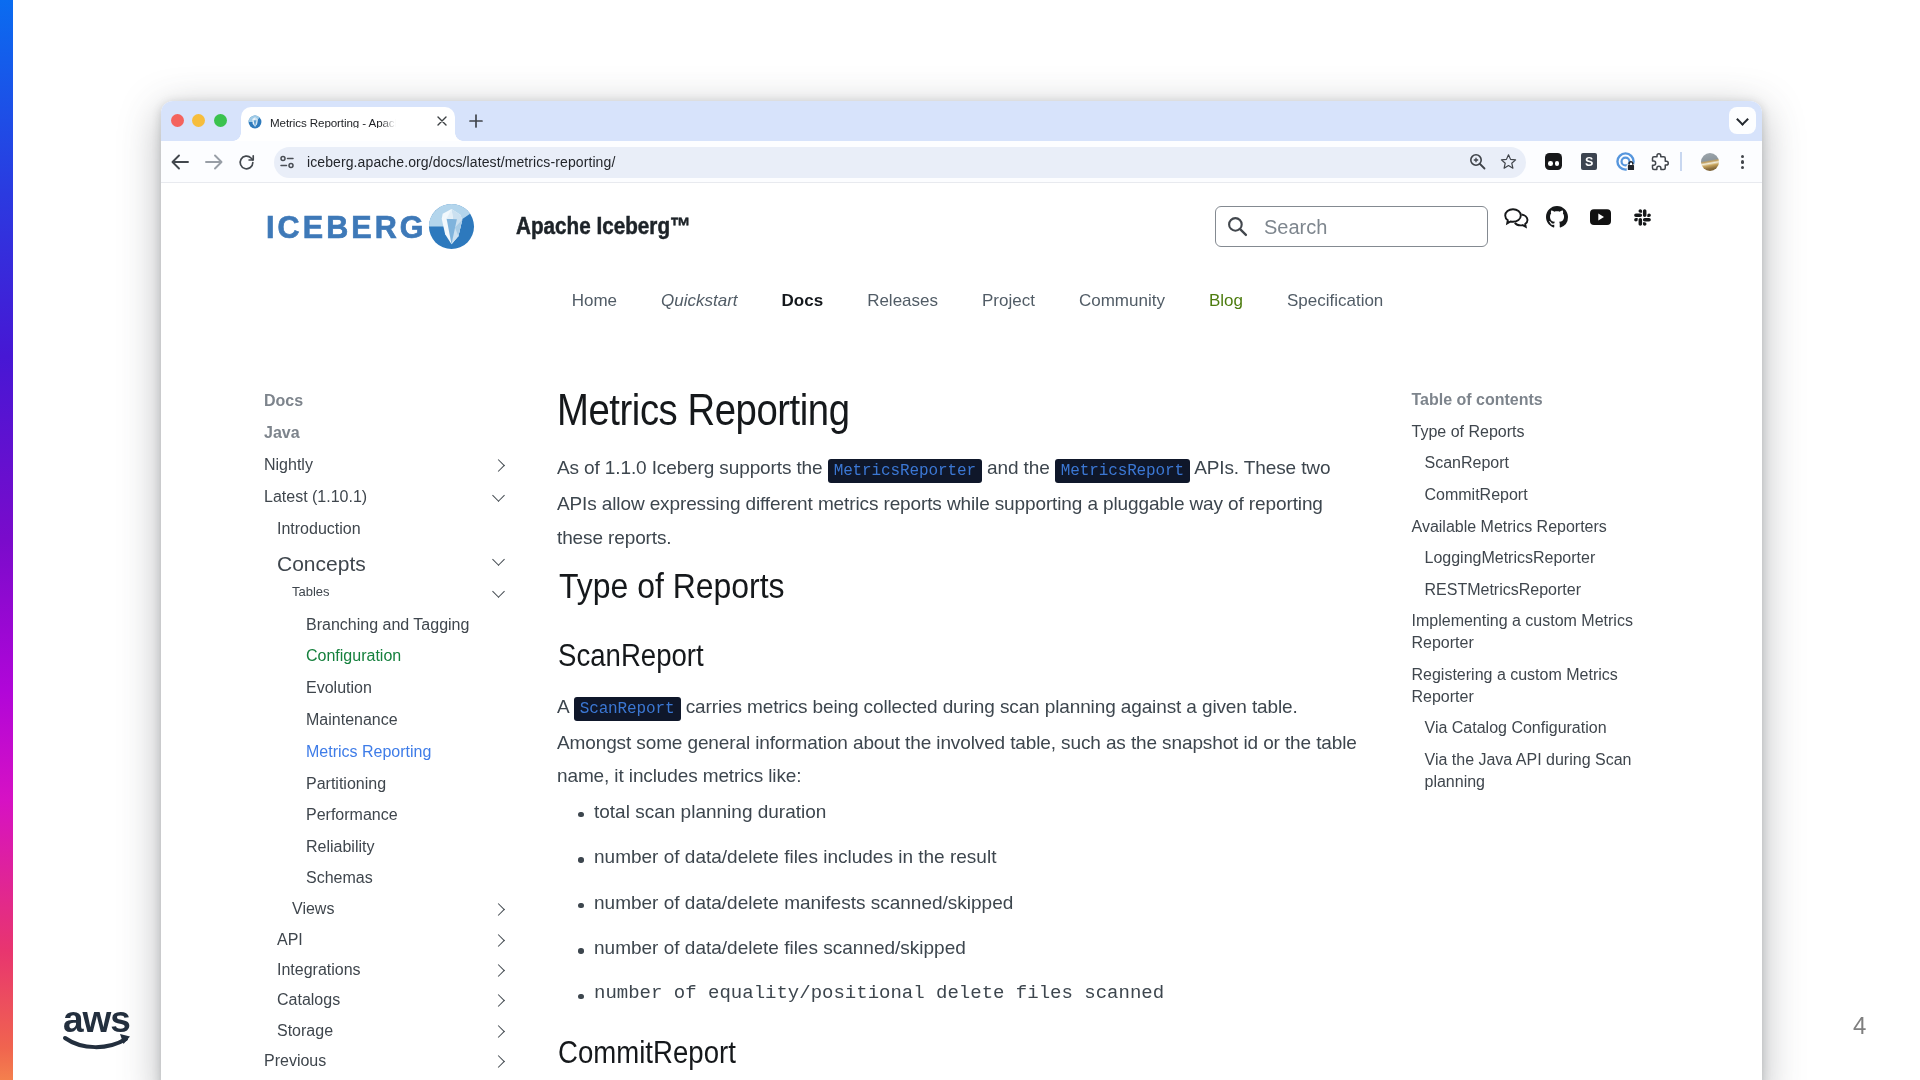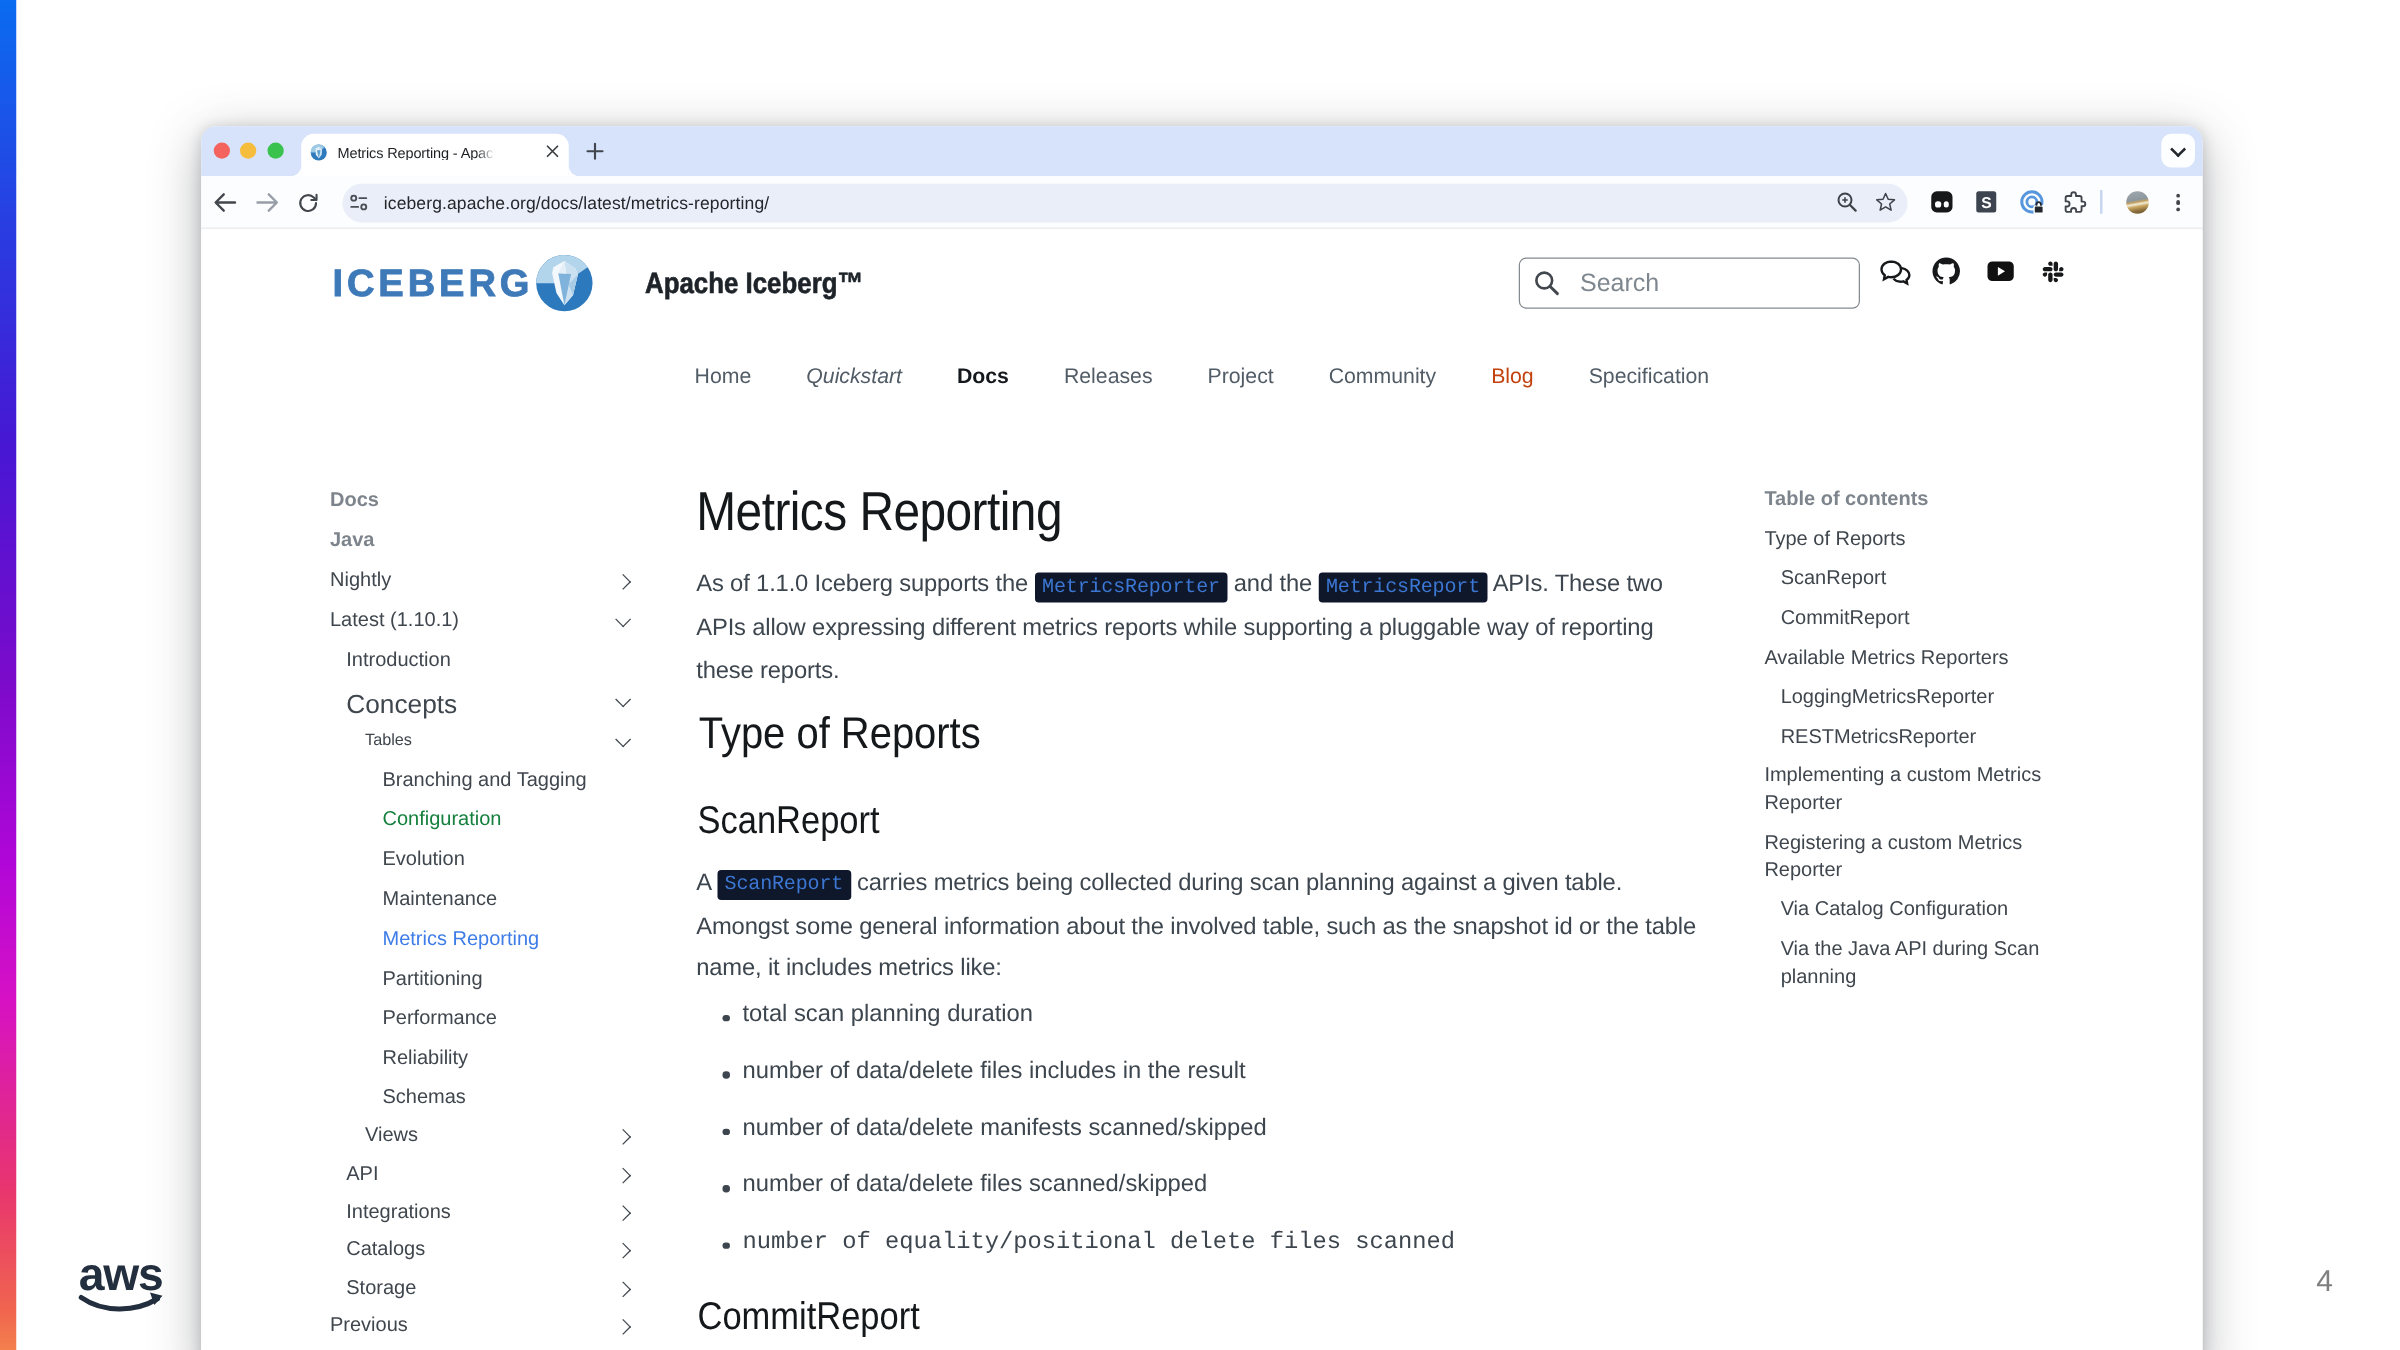--- a/index.html
+++ b/index.html
@@ -131,28 +131,28 @@
 <svg width="22" height="22" viewBox="0 0 16 16" style="left:1385px;top:22px;">
 <path fill="#16181a" d="M8 0C3.58 0 0 3.58 0 8c0 3.54 2.29 6.53 5.47 7.59.4.07.55-.17.55-.38 0-.19-.01-.82-.01-1.49-2.01.37-2.53-.49-2.69-.94-.09-.23-.48-.94-.82-1.13-.28-.15-.68-.52-.01-.53.63-.01 1.08.58 1.23.82.72 1.21 1.87.87 2.33.66.07-.52.28-.87.51-1.07-1.78-.2-3.64-.89-3.64-3.95 0-.87.31-1.59.82-2.15-.08-.2-.36-1.02.08-2.12 0 0 .67-.21 2.2.82.64-.18 1.32-.27 2-.27s1.36.09 2 .27c1.53-1.04 2.2-.82 2.2-.82.44 1.1.16 1.92.08 2.12.51.56.82 1.27.82 2.15 0 3.07-1.87 3.75-3.65 3.95.29.25.54.73.54 1.48 0 1.07-.01 1.93-.01 2.2 0 .21.15.46.55.38A8.01 8.01 0 0 0 16 8c0-4.42-3.58-8-8-8z"></path>
 </svg>
 <svg width="21" height="16" viewBox="0 0 24 18" style="left:1429px;top:25px;">
 <rect x="0" y="0" width="24" height="18" rx="4.5" fill="#111"></rect>
 <path d="M9.5 5 L16 9 L9.5 13 Z" fill="#fff"></path>
 </svg>
 <svg width="19" height="19" viewBox="0 0 448 512" style="left:1472px;top:24px;">
 <path fill="#16181a" d="M94.12 315.1c0 25.9-21.16 47.06-47.06 47.06S0 341 0 315.1c0-25.9 21.16-47.06 47.06-47.06h47.06v47.06zm23.72 0c0-25.9 21.16-47.06 47.06-47.06s47.06 21.16 47.06 47.06v117.84c0 25.9-21.16 47.06-47.06 47.06s-47.06-21.16-47.06-47.06V315.1zm47.06-188.98c-25.9 0-47.06-21.16-47.06-47.06S139 32 164.9 32s47.06 21.16 47.06 47.06v47.06H164.9zm0 23.72c25.9 0 47.06 21.16 47.06 47.06s-21.16 47.06-47.06 47.06H47.06C21.16 243.96 0 222.8 0 196.9s21.16-47.06 47.06-47.06H164.9zm188.98 47.06c0-25.9 21.16-47.06 47.06-47.06 25.9 0 47.06 21.16 47.06 47.06s-21.16 47.06-47.06 47.06h-47.06V196.9zm-23.72 0c0 25.9-21.16 47.06-47.06 47.06-25.9 0-47.06-21.16-47.06-47.06V79.06c0-25.9 21.16-47.06 47.06-47.06 25.9 0 47.06 21.16 47.06 47.06V196.9zM283.1 385.88c25.9 0 47.06 21.16 47.06 47.06 0 25.9-21.16 47.06-47.06 47.06-25.9 0-47.06-21.16-47.06-47.06v-47.06h47.06zm0-23.72c-25.9 0-47.06-21.16-47.06-47.06 0-25.9 21.16-47.06 47.06-47.06h117.84c25.9 0 47.06 21.16 47.06 47.06 0 25.9-21.16 47.06-47.06 47.06H283.1z"></path>
 </svg>
-<div style="position:absolute;left:0;top:107.2px;width:1601px;display:flex;justify-content:center;gap:44px;font-size:17px;">
+<div style="position:absolute;left:16px;top:107.2px;width:1601px;display:flex;justify-content:center;gap:44px;font-size:17px;">
         <span style="font-weight:400;color:#515c66;">Home</span>
         <span style="font-weight:400;color:#515c66;font-style:italic;">Quickstart</span>
         <span style="font-weight:700;color:#14181c;">Docs</span>
         <span style="font-weight:400;color:#515c66;">Releases</span>
         <span style="font-weight:400;color:#515c66;">Project</span>
         <span style="font-weight:400;color:#515c66;">Community</span>
-        <span style="font-weight:400;color:#c2410c;">Blog</span>
+        <span style="font-weight:400;color:#4d7c0f;">Blog</span>
         <span style="font-weight:400;color:#515c66;">Specification</span>
       </div>
 <div class="t" style="left:103px;top:208.5px;font-size:16px;font-weight:700;color:#7d848c;">Docs</div>
 <div class="t" style="left:103px;top:240.5px;font-size:16px;font-weight:700;color:#7d848c;">Java</div>
 <div class="t" style="left:103px;top:272.5px;font-size:16px;font-weight:400;color:#3f464d;">Nightly</div>
 <div class="chev chev-r" style="left:333px;top:276.5px;"></div>
 <div class="t" style="left:103px;top:304.5px;font-size:16px;font-weight:400;color:#3f464d;">Latest (1.10.1)</div>
 <div class="chev chev-d" style="left:333px;top:307.0px;"></div>
 <div class="t" style="left:116px;top:336.5px;font-size:16px;font-weight:400;color:#3f464d;">Introduction</div>
 <div class="t" style="left:116px;top:368.5px;font-size:21px;font-weight:400;color:#3f464d;text-align:center;">Concepts</div>

